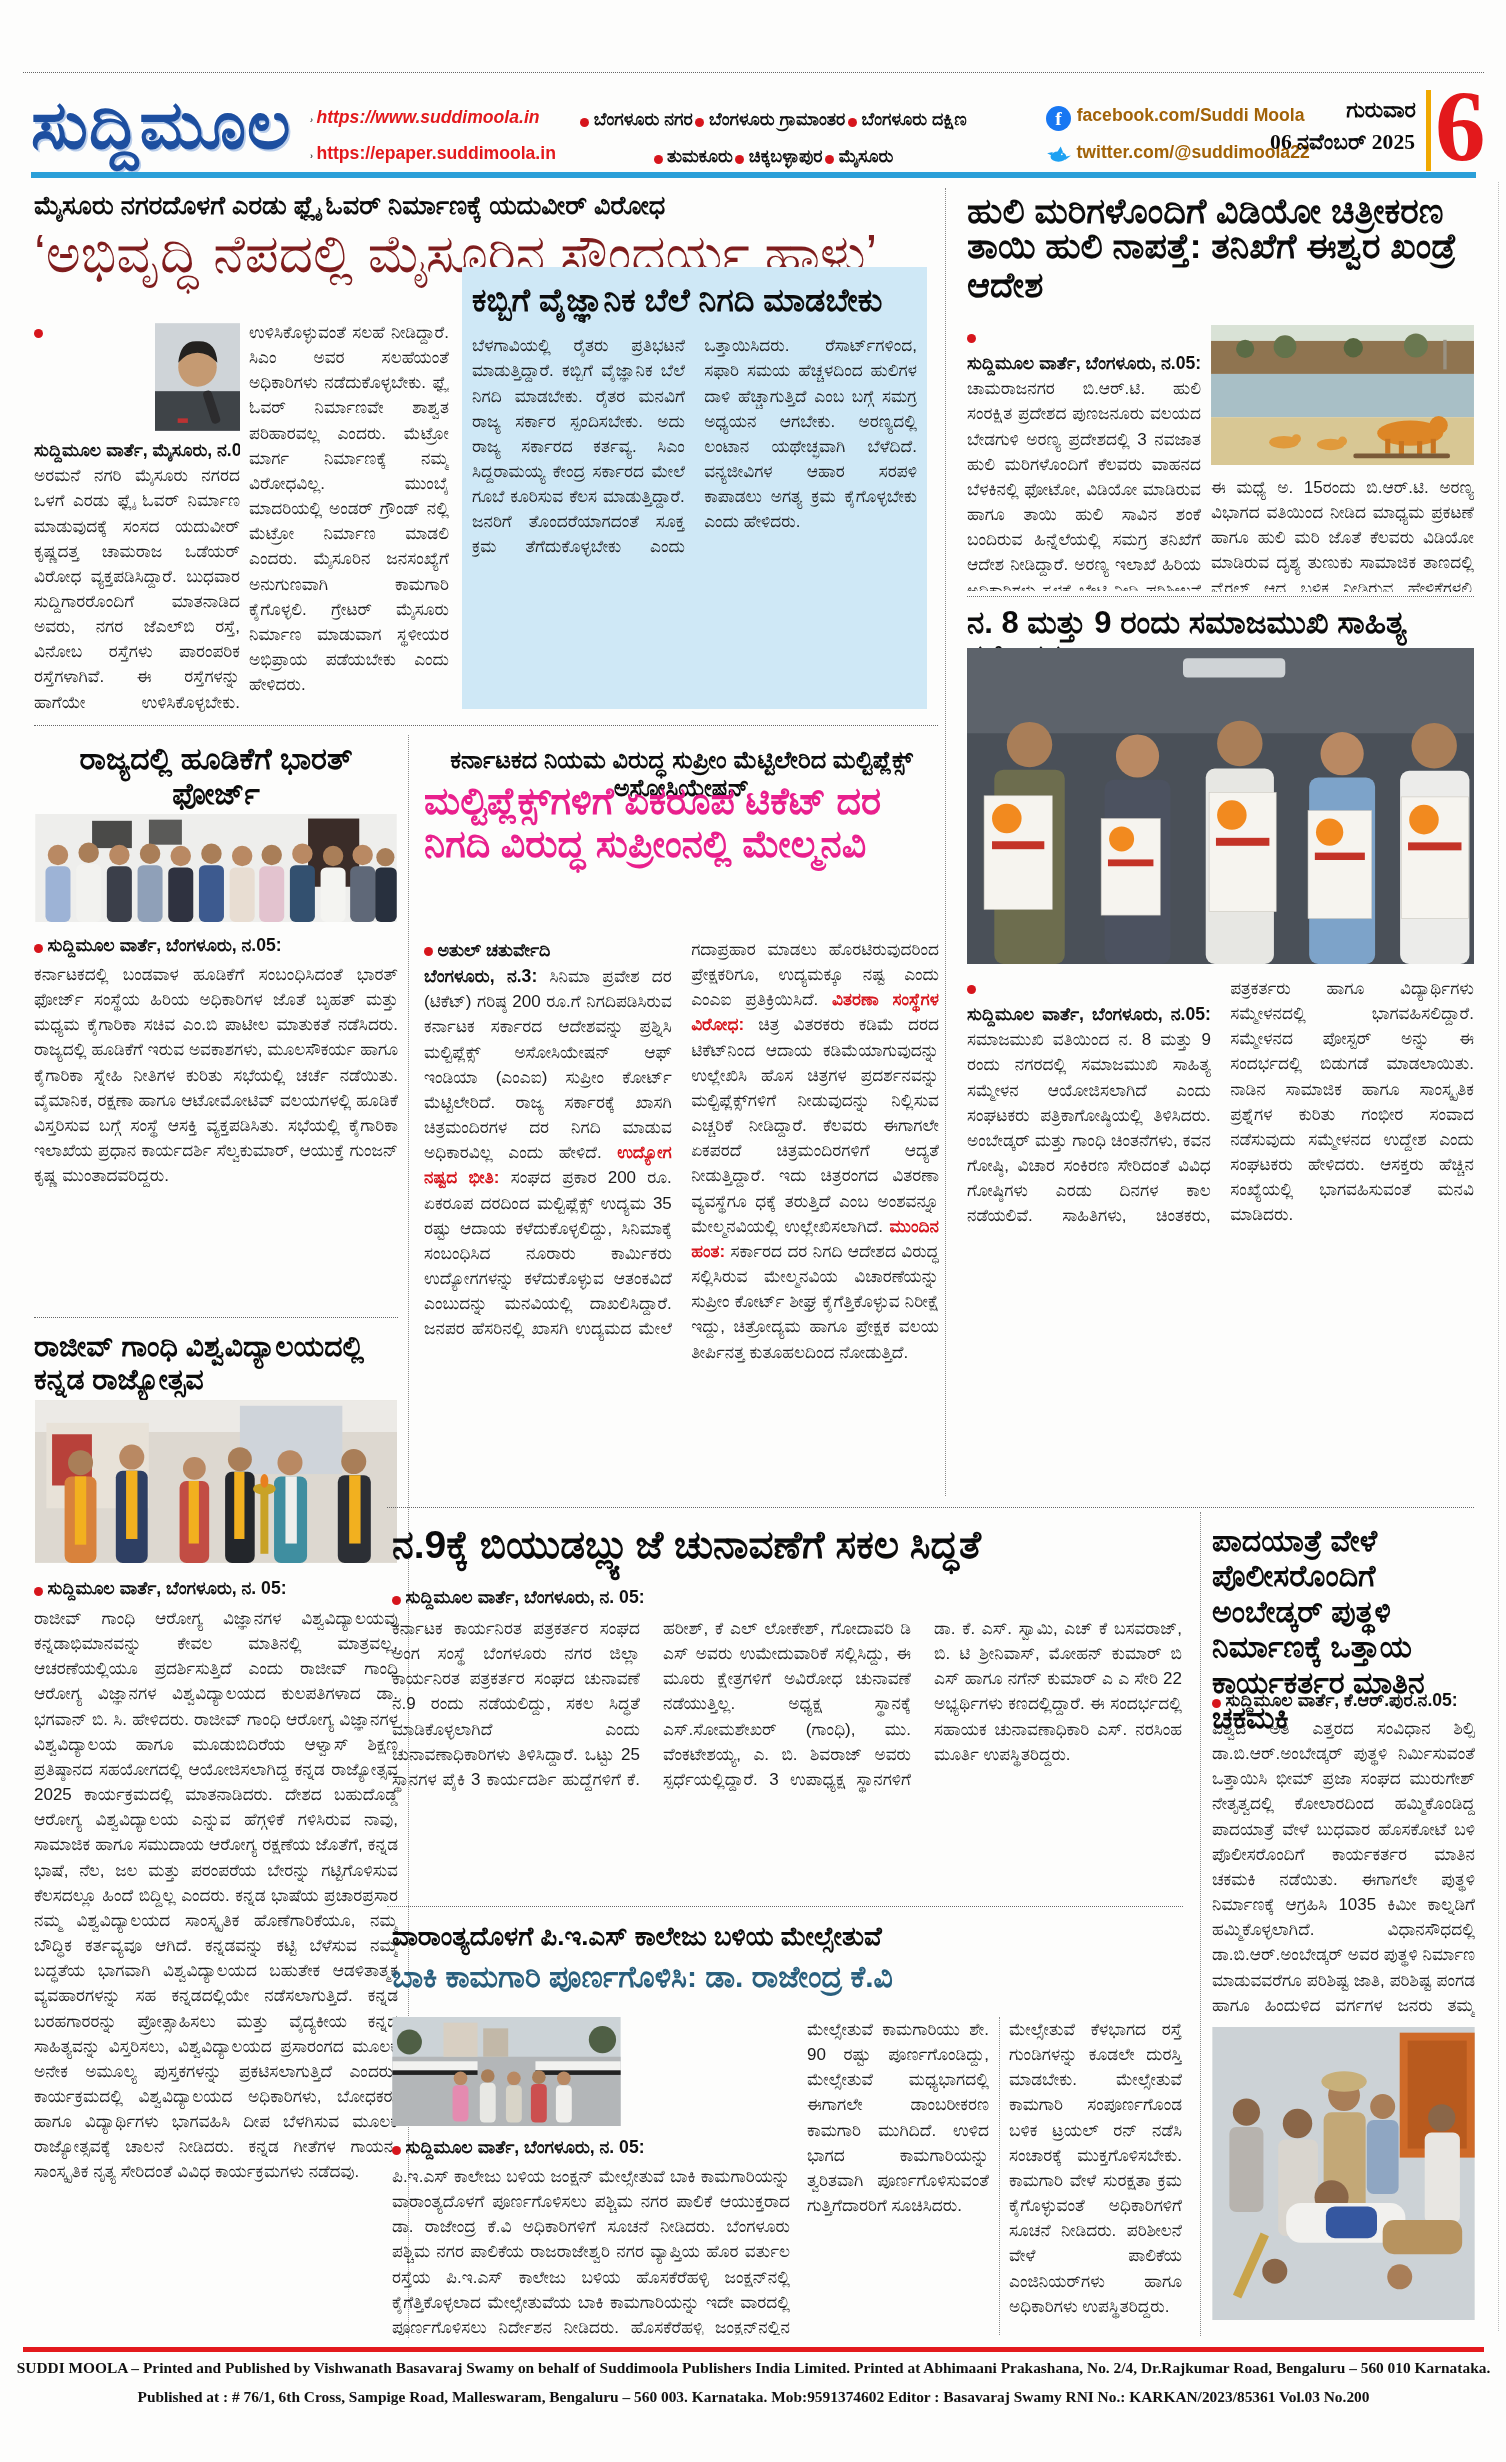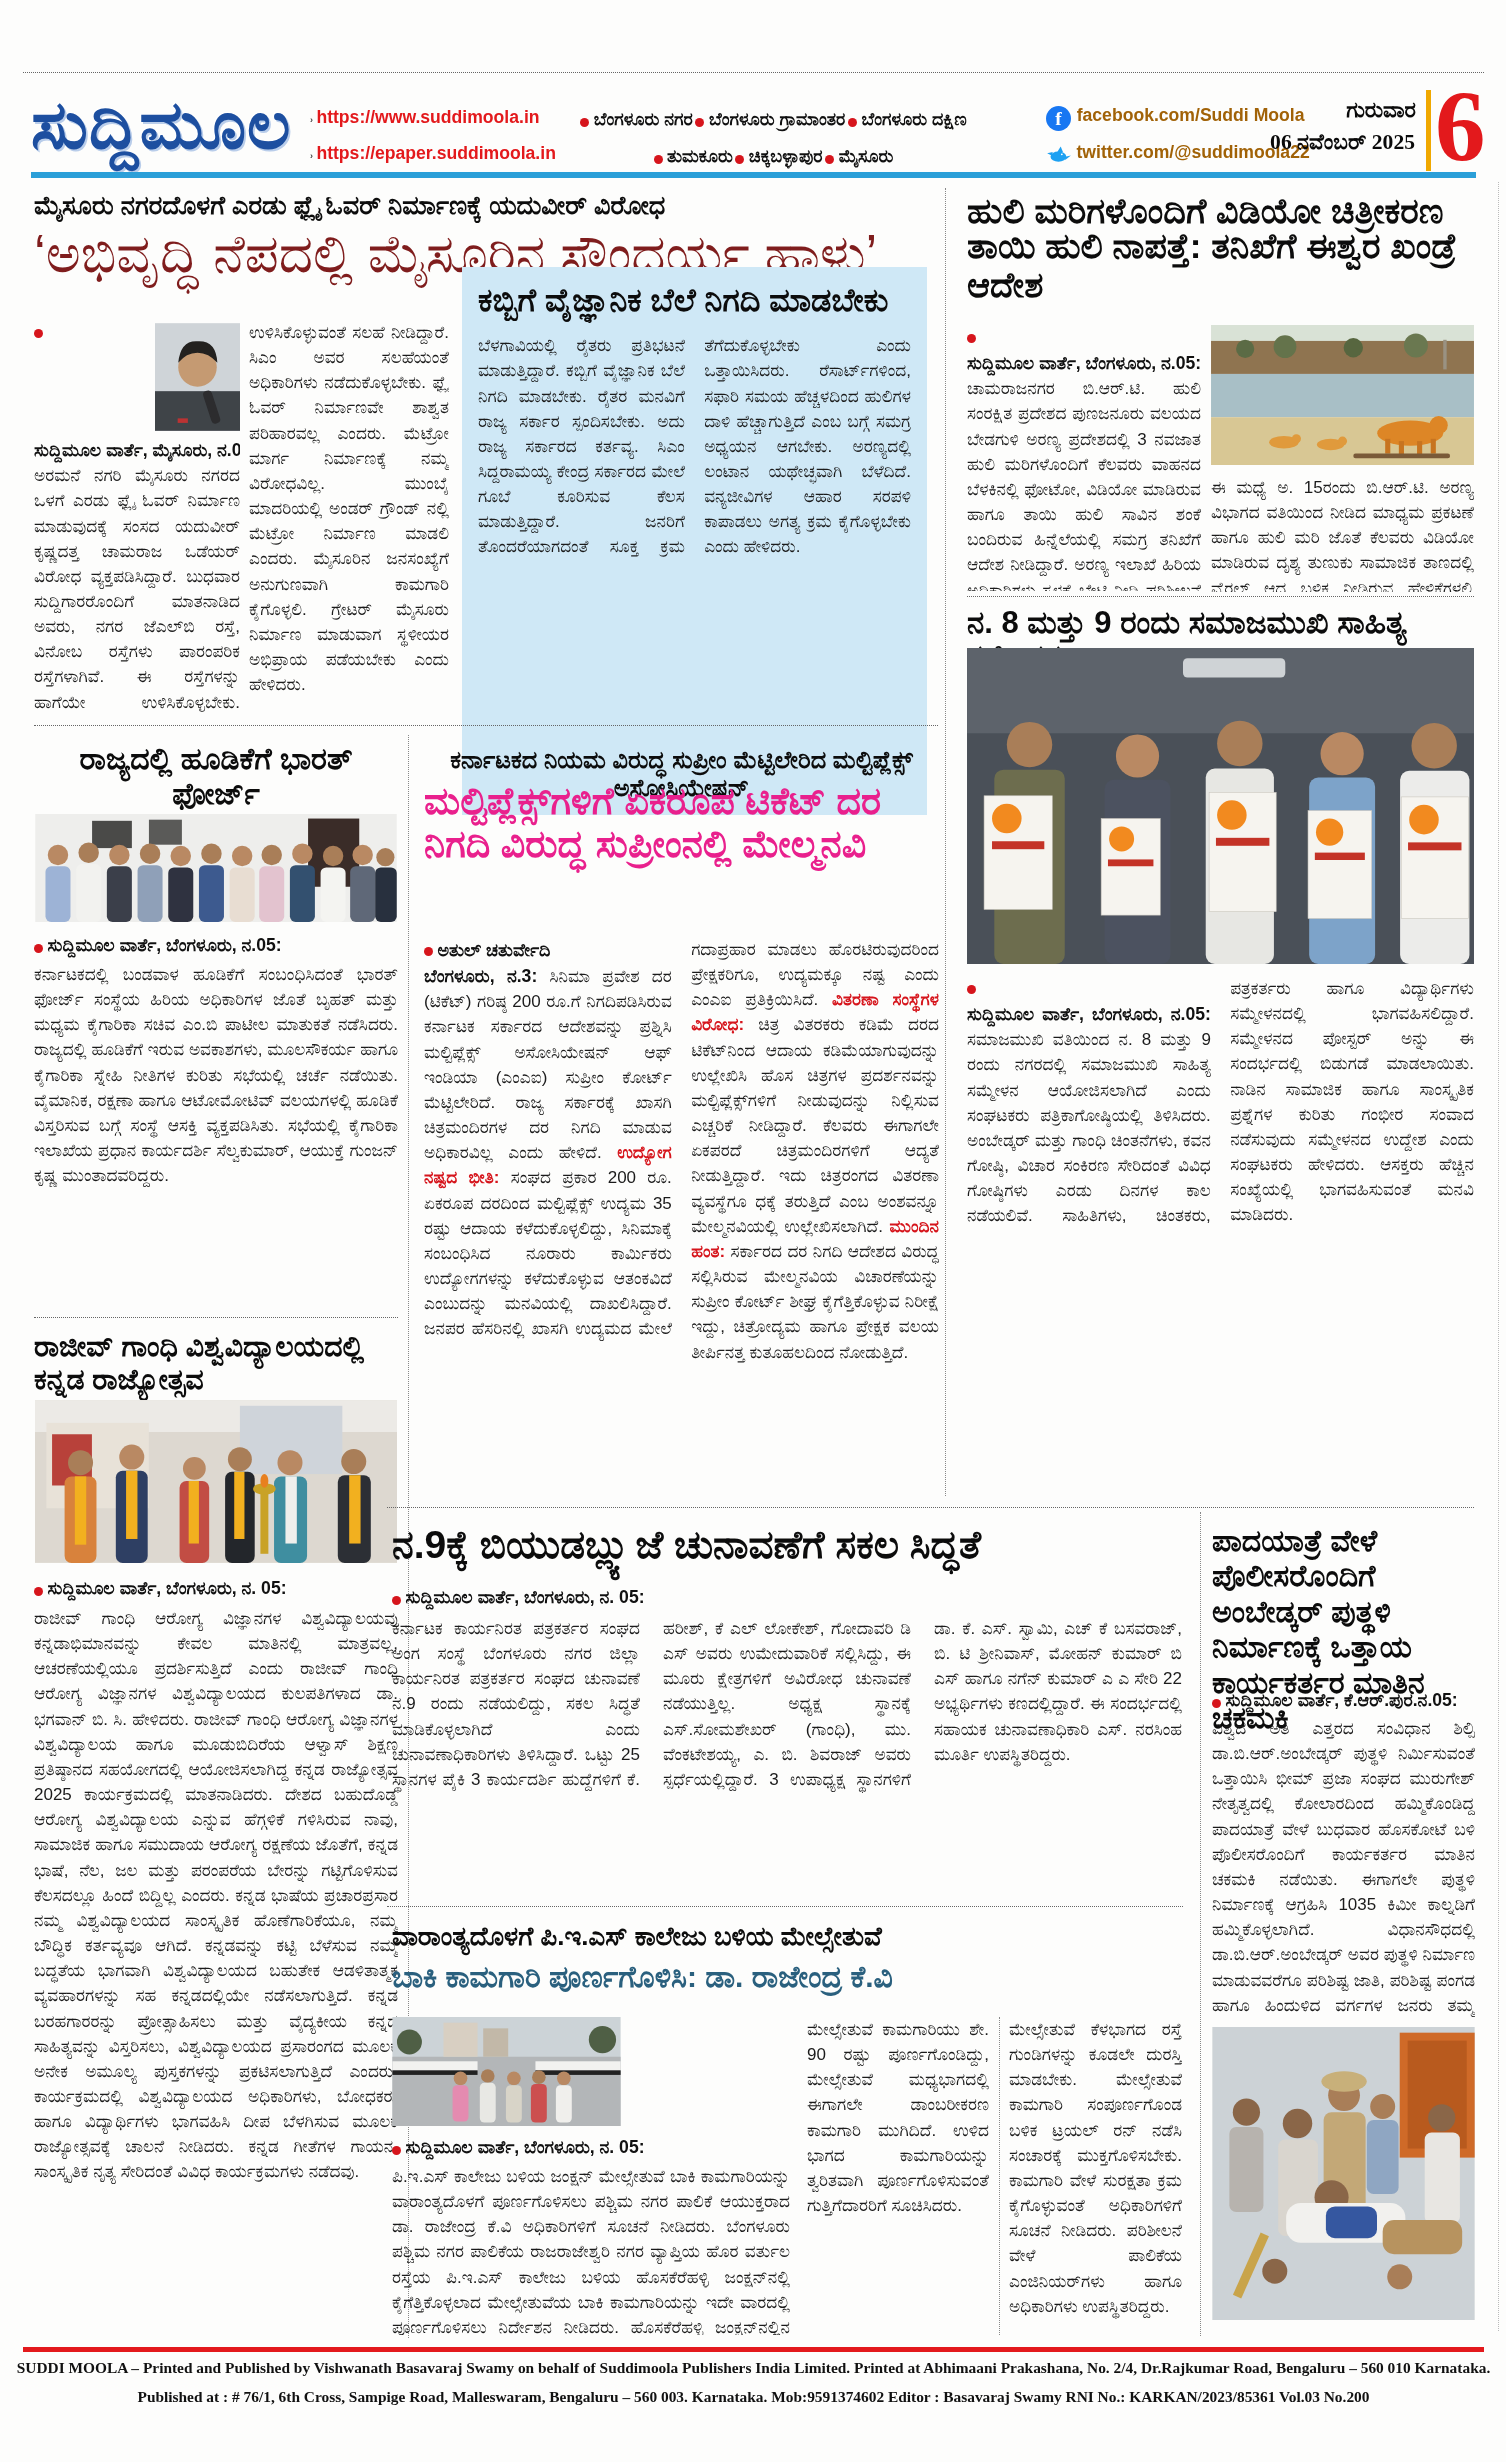--- a/index.html
+++ b/index.html
@@ -37,21 +37,21 @@
             font-weight:900;font-size:19.3px;align-items:center;justify-content:center;margin-right:5.7px;vertical-align:middle;
             font-family:"Liberation Serif",serif;}
 </style>
 </head>
 <body>
 
 <div class="abs hrule" style="left:23px;top:72px;width:1461px;"></div>
 
 <div class="abs logo" style="left:31px;top:86px;width:273px;">ಸುದ್ದಿಮೂಲ</div>
 
-<div class="abs" style="left:310px;top:107px;">
+<div class="abs" style="left:310px;top:107px;font-style:italic;">
   <span class="chev">›</span><span class="masthead-url">https://www.suddimoola.in</span>
 </div>
 <div class="abs" style="left:310px;top:143px;">
   <span class="chev">›</span><span class="masthead-url">https://epaper.suddimoola.in</span>
 </div>
 
 <div class="abs center" style="left:546px;top:109px;width:455px;">
   <span class="dot"></span><span class="edition">ಬೆಂಗಳೂರು ನಗರ</span>
   <span class="dot"></span><span class="edition">ಬೆಂಗಳೂರು ಗ್ರಾಮಾಂತರ</span>
   <span class="dot"></span><span class="edition">ಬೆಂಗಳೂರು ದಕ್ಷಿಣ</span>
@@ -92,21 +92,21 @@
     <circle cx="75" cy="78" r="34" fill="#c59a72"></circle>
     <path d="M41 70 Q45 30 75 32 Q108 30 110 70 Q95 52 75 52 Q55 52 41 70Z" fill="#23211f"></path>
     <rect x="92" y="118" width="16" height="60" rx="7" transform="rotate(-18 100 148)" fill="#2c2c2e"></rect>
     <rect x="40" y="168" width="18" height="8" fill="#b33"></rect>
   </svg>
   <div class="body-text"><span class="dot"></span><span class="byline">ಸುದ್ದಿಮೂಲ ವಾರ್ತೆ, ಮೈಸೂರು, ನ.05:</span><br>
   <span>ಅರಮನೆ ನಗರಿ ಮೈಸೂರು ನಗರದ ಒಳಗೆ ಎರಡು ಫ್ಲೈ ಓವರ್ ನಿರ್ಮಾಣ ಮಾಡುವುದಕ್ಕೆ ಸಂಸದ ಯದುವೀರ್ ಕೃಷ್ಣದತ್ತ ಚಾಮರಾಜ ಒಡೆಯರ್ ವಿರೋಧ ವ್ಯಕ್ತಪಡಿಸಿದ್ದಾರೆ. ಬುಧವಾರ ಸುದ್ದಿಗಾರರೊಂದಿಗೆ ಮಾತನಾಡಿದ ಅವರು, ನಗರ ಜೆಎಲ್‌ಬಿ ರಸ್ತೆ, ವಿನೋಬ ರಸ್ತೆಗಳು ಪಾರಂಪರಿಕ ರಸ್ತೆಗಳಾಗಿವೆ. ಈ ರಸ್ತೆಗಳನ್ನು ಹಾಗೆಯೇ ಉಳಿಸಿಕೊಳ್ಳಬೇಕು. ಜನಾಭಿಪ್ರಾಯ ಪಡೆಯದೇ ಈ ಮಾರ್ಗದಲ್ಲಿ ಫ್ಲೈ ಓವರ್ ನಿರ್ಮಾಣ ಮಾಡಿದರೆ ಮೈಸೂರಿನ ಸೌಂದರ್ಯ ಹಾಳಾಗುತ್ತದೆ ಎಂದು ಆತಂಕ ವ್ಯಕ್ತಪಡಿಸಿದರು. ಮೈಸೂರಿನ ಪಾರಂಪರಿಕ ಸ್ವರೂಪವನ್ನು ಉಳಿಸಿಕೊಂಡು ಅಭಿವೃದ್ಧಿ ಕಾಮಗಾರಿ ಕೈಗೊಳ್ಳಬೇಕು ಎಂದರು.</span></div>
 </div>
 <div class="abs body-text" style="left:249px;top:320px;width:200px;height:392px;overflow:hidden;">ಉಳಿಸಿಕೊಳ್ಳುವಂತೆ ಸಲಹೆ ನೀಡಿದ್ದಾರೆ. ಸಿಎಂ ಅವರ ಸಲಹೆಯಂತೆ ಅಧಿಕಾರಿಗಳು ನಡೆದುಕೊಳ್ಳಬೇಕು. ಫ್ಲೈ ಓವರ್ ನಿರ್ಮಾಣವೇ ಶಾಶ್ವತ ಪರಿಹಾರವಲ್ಲ ಎಂದರು. ಮೆಟ್ರೋ ಮಾರ್ಗ ನಿರ್ಮಾಣಕ್ಕೆ ನಮ್ಮ ವಿರೋಧವಿಲ್ಲ. ಮುಂಬೈ ಮಾದರಿಯಲ್ಲಿ ಅಂಡರ್ ಗ್ರೌಂಡ್ ನಲ್ಲಿ ಮೆಟ್ರೋ ನಿರ್ಮಾಣ ಮಾಡಲಿ ಎಂದರು. ಮೈಸೂರಿನ ಜನಸಂಖ್ಯೆಗೆ ಅನುಗುಣವಾಗಿ ಕಾಮಗಾರಿ ಕೈಗೊಳ್ಳಲಿ. ಗ್ರೇಟರ್ ಮೈಸೂರು ನಿರ್ಮಾಣ ಮಾಡುವಾಗ ಸ್ಥಳೀಯರ ಅಭಿಪ್ರಾಯ ಪಡೆಯಬೇಕು ಎಂದು ಹೇಳಿದರು.</div>
 
-<div class="abs bluebox" style="left:462px;top:267px;width:465px;height:548px;padding:16px 16px;box-sizing:border-box;">
+<div class="abs bluebox" style="left:462px;top:267px;width:465px;height:442px;padding:16px 10px;box-sizing:border-box;">
   <div class="headline-blk" style="font-size:32px;line-height:1.1;margin-bottom:15px;">ಕಬ್ಬಿಗೆ ವೈಜ್ಞಾನಿಕ ಬೆಲೆ ನಿಗದಿ ಮಾಡಬೇಕು</div>
   <div class="body-text two-col" style="height:341px;overflow:hidden;">ಬೆಳಗಾವಿಯಲ್ಲಿ ರೈತರು ಪ್ರತಿಭಟನೆ ಮಾಡುತ್ತಿದ್ದಾರೆ. ಕಬ್ಬಿಗೆ ವೈಜ್ಞಾನಿಕ ಬೆಲೆ ನಿಗದಿ ಮಾಡಬೇಕು. ರೈತರ ಮನವಿಗೆ ರಾಜ್ಯ ಸರ್ಕಾರ ಸ್ಪಂದಿಸಬೇಕು. ಅದು ರಾಜ್ಯ ಸರ್ಕಾರದ ಕರ್ತವ್ಯ. ಸಿಎಂ ಸಿದ್ದರಾಮಯ್ಯ ಕೇಂದ್ರ ಸರ್ಕಾರದ ಮೇಲೆ ಗೂಬೆ ಕೂರಿಸುವ ಕೆಲಸ ಮಾಡುತ್ತಿದ್ದಾರೆ. ಜನರಿಗೆ ತೊಂದರೆಯಾಗದಂತೆ ಸೂಕ್ತ ಕ್ರಮ ತೆಗೆದುಕೊಳ್ಳಬೇಕು ಎಂದು ಒತ್ತಾಯಿಸಿದರು. ರೆಸಾರ್ಟ್‌ಗಳಿಂದ, ಸಫಾರಿ ಸಮಯ ಹೆಚ್ಚಳದಿಂದ ಹುಲಿಗಳ ದಾಳಿ ಹೆಚ್ಚಾಗುತ್ತಿದೆ ಎಂಬ ಬಗ್ಗೆ ಸಮಗ್ರ ಅಧ್ಯಯನ ಆಗಬೇಕು. ಅರಣ್ಯದಲ್ಲಿ ಲಂಟಾನ ಯಥೇಚ್ಛವಾಗಿ ಬೆಳೆದಿದೆ. ವನ್ಯಜೀವಿಗಳ ಆಹಾರ ಸರಪಳಿ ಕಾಪಾಡಲು ಅಗತ್ಯ ಕ್ರಮ ಕೈಗೊಳ್ಳಬೇಕು ಎಂದು ಹೇಳಿದರು.</div>
 </div>
 
 <div class="abs vrule" style="left:945px;top:188px;height:1308px;"></div>
 
 <div class="abs kicker" style="left:967px;top:191px;width:506px;font-size:35px;">ಹುಲಿ ಮರಿಗಳೊಂದಿಗೆ ವಿಡಿಯೋ ಚಿತ್ರೀಕರಣ</div>
 <div class="abs headline-blk" style="left:967px;top:226px;width:509px;font-size:35px;line-height:1.12;">ತಾಯಿ ಹುಲಿ ನಾಪತ್ತೆ: ತನಿಖೆಗೆ ಈಶ್ವರ ಖಂಡ್ರೆ ಆದೇಶ</div>
 
 <div class="abs" style="left:967px;top:325px;width:234px;height:266px;overflow:hidden;">

